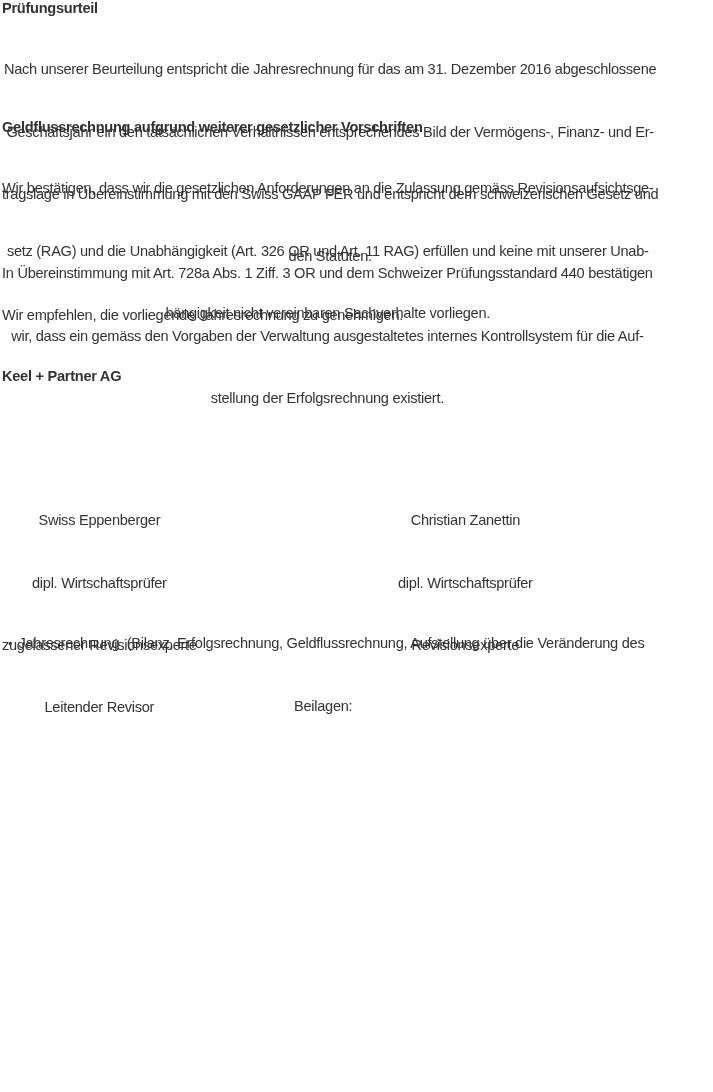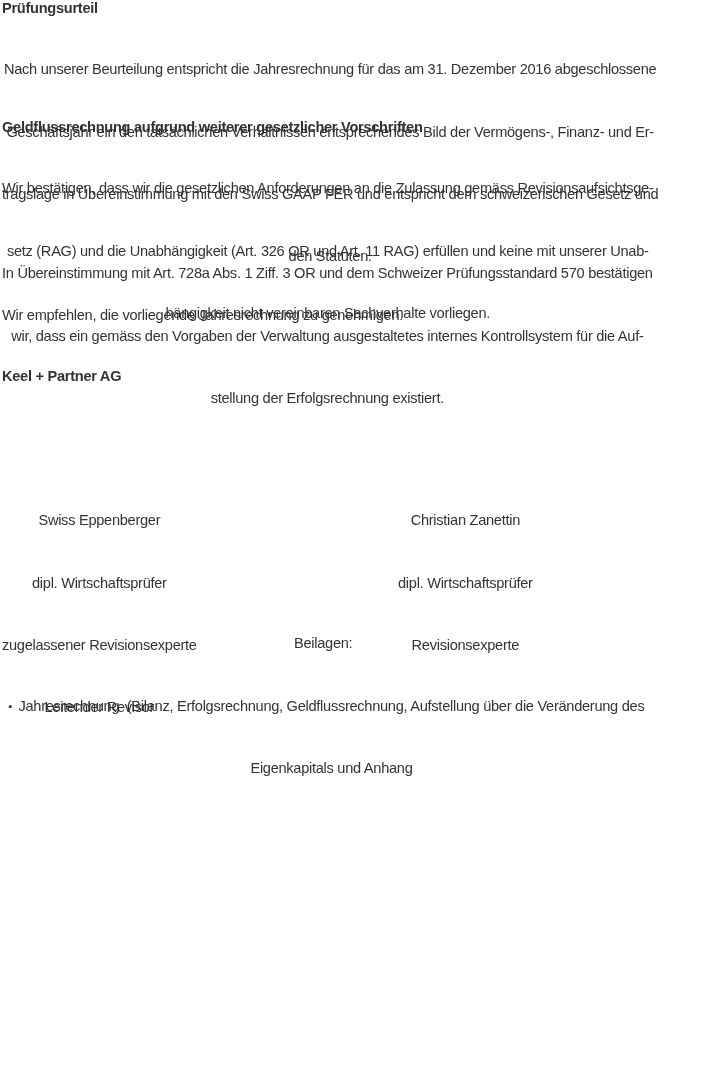--- a/index.html
+++ b/index.html
@@ -53,21 +53,21 @@
 
   <div class="block bold" style="top:117px">Geldflussrechnung aufgrund weiterer gesetzlicher Vorschriften</div>
 
   <div class="block" style="top:137px">
     <div class="line">Wir bestätigen, dass wir die gesetzlichen Anforderungen an die Zulassung gemäss Revisionsaufsichtsge-</div>
     <div class="line">setz (RAG) und die Unabhängigkeit (Art. 326 OR und Art. 11 RAG) erfüllen und keine mit unserer Unab-</div>
     <div class="line">hängigkeit nicht vereinbaren Sachverhalte vorliegen.</div>
   </div>
 
   <div class="block" style="top:222px">
-    <div class="line">In Übereinstimmung mit Art. 728a Abs. 1 Ziff. 3 OR und dem Schweizer Prüfungsstandard 570 bestätigen</div>
+    <div class="line">In Übereinstimmung mit Art. 728a Abs. 1 Ziff. 3 OR und dem Schweizer Prüfungsstandard 440 bestätigen</div>
     <div class="line">wir, dass ein gemäss den Vorgaben der Verwaltung ausgestaltetes internes Kontrollsystem für die Auf-</div>
     <div class="line">stellung der Erfolgsrechnung existiert.</div>
   </div>
 
   <div class="block" style="top:305px">Wir empfehlen, die vorliegende Jahresrechnung zu genehmigen.</div>
 
   <div class="block bold" style="top:366px">Keel + Partner AG</div>
 
   <div class="sig-wrap" style="top:469px; height:84px">
     <div class="sig-col sig-left">
@@ -77,23 +77,22 @@
       <div class="line">Leitender Revisor</div>
     </div>
     <div class="sig-col sig-right">
       <div class="line">Christian Zanettin</div>
       <div class="line">dipl. Wirtschaftsprüfer</div>
       <div class="line">Revisionsexperte</div>
     </div>
   </div>
 
   <div class="block" style="top:592px">
+    <div class="line"><span class="bullet">▪</span><span>Jahresrechnung  (Bilanz, Erfolgsrechnung, Geldflussrechnung, Aufstellung über die Veränderung des</span></div>
     <div class="line">Beilagen:</div>
-    <div class="line"><span class="bullet">▪</span><span>Jahresrechnung  (Bilanz, Erfolgsrechnung, Geldflussrechnung, Aufstellung über die Veränderung des</span></div>
-    <div class="line"><span class="bullet-spacer"></span><span>Eigenkapitals und Anhang</span></div>
   </div>
 
   <div class="logo">
       <div class="logo-cell" style="left: 657px; top: 1008px; width: 27px; height: 27px; background: rgb(37, 81, 125);"></div>
       <div class="logo-cell" style="left: 684px; top: 1008px; width: 27px; height: 27px; background: rgb(152, 169, 181);"></div>
       <div class="logo-cell" style="left: 576px; top: 1035px; width: 27px; height: 27px; background: rgb(151, 168, 179);"></div>
       <div class="logo-cell" style="left: 603px; top: 1035px; width: 27px; height: 27px; background: rgb(194, 205, 212);"></div>
       <div class="logo-cell" style="left: 630px; top: 1035px; width: 27px; height: 27px; background: rgb(37, 81, 125);"></div>
       <div class="logo-cell" style="left: 657px; top: 1035px; width: 27px; height: 27px; background: rgb(2, 20, 42);"></div>
       <div class="logo-cell" style="left: 684px; top: 1035px; width: 27px; height: 27px; background: rgb(192, 204, 211);"></div>

